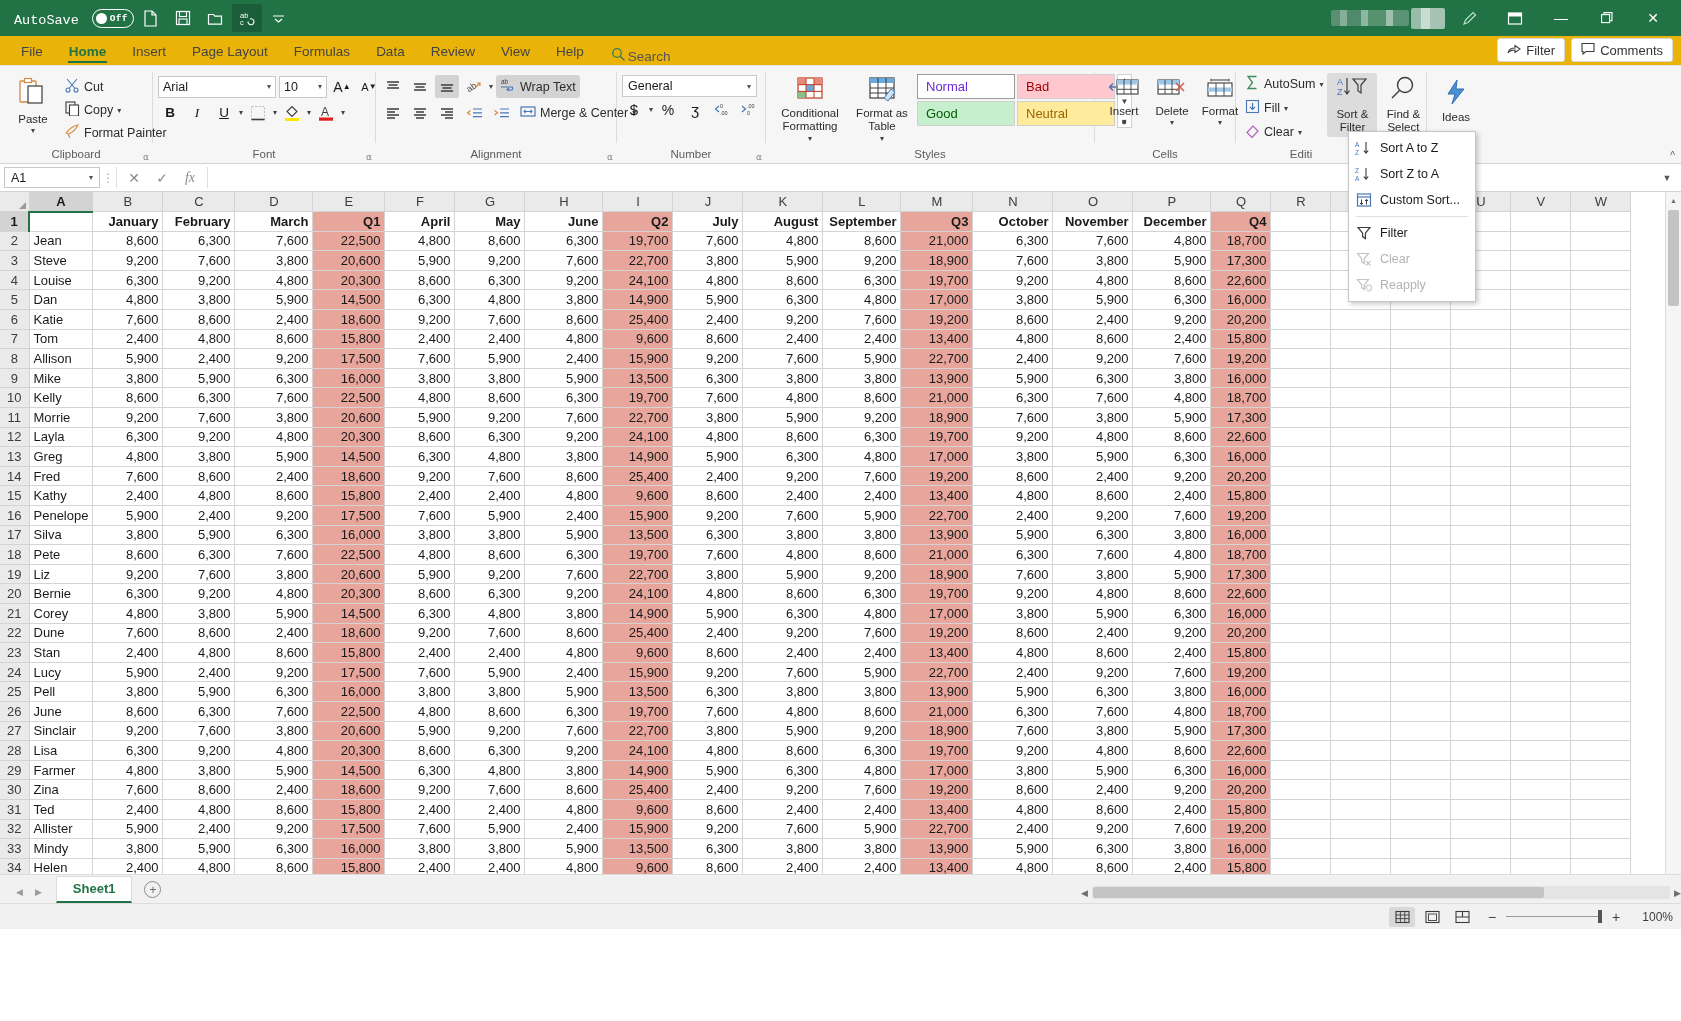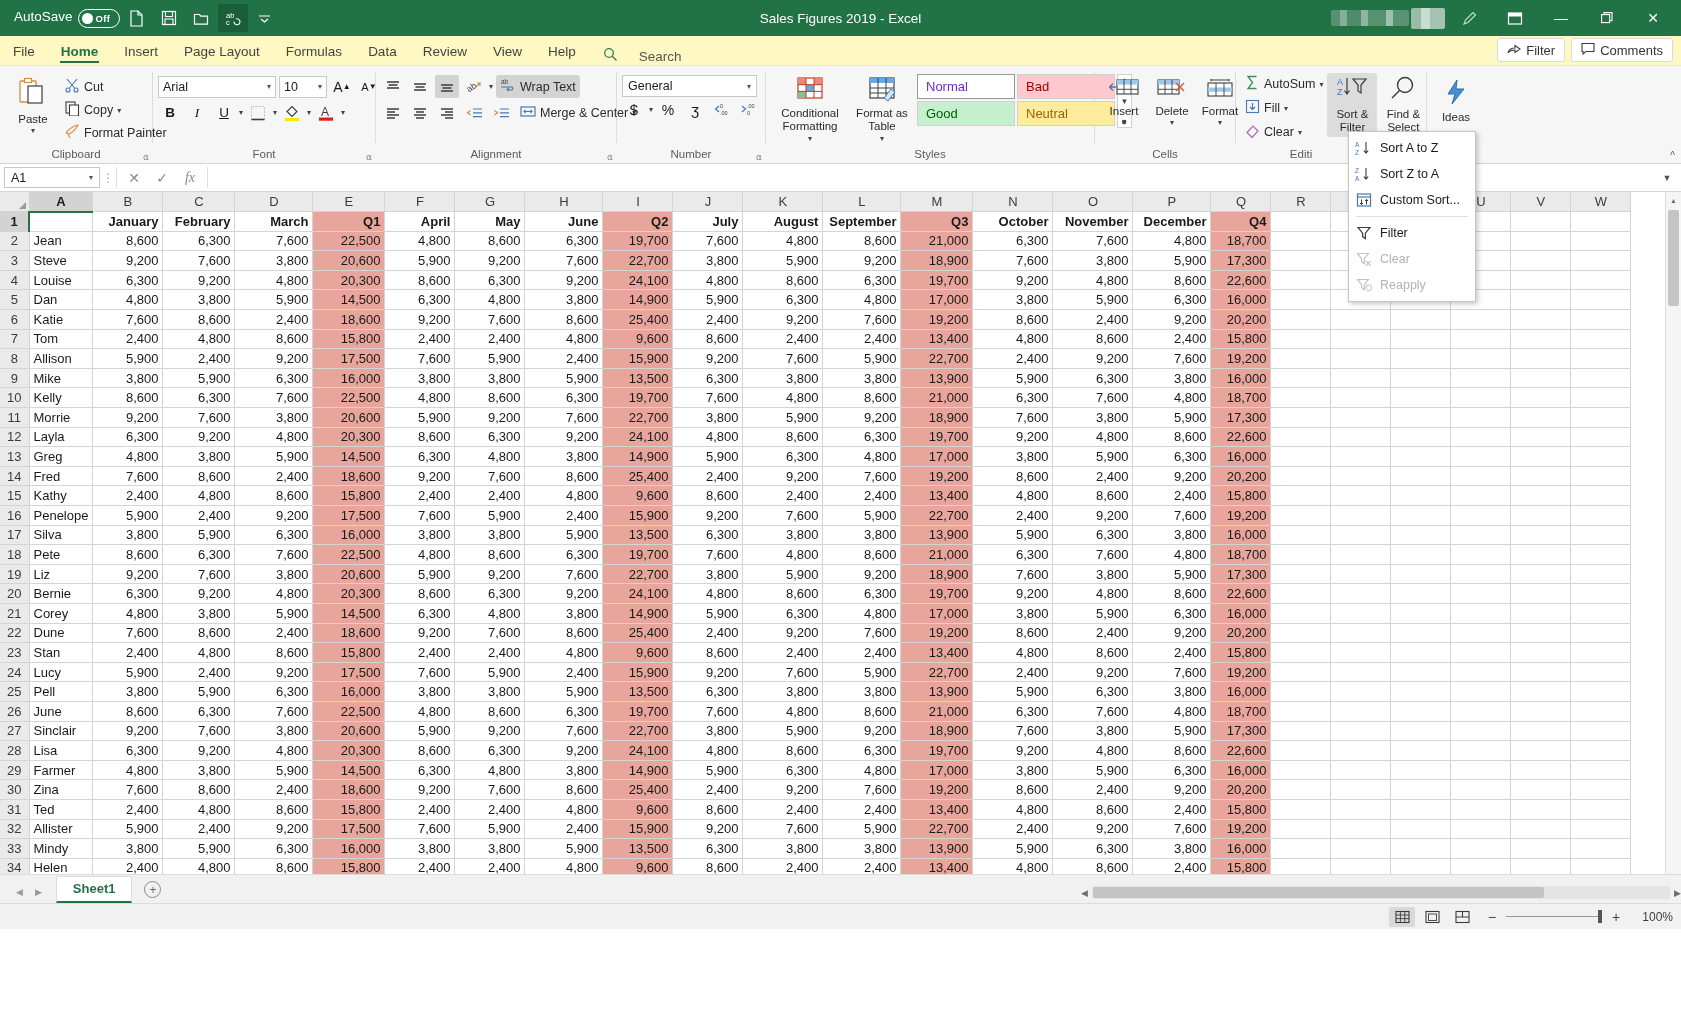--- a/index.html
+++ b/index.html
@@ -3,47 +3,47 @@
 <meta charset="utf-8">
 <style>
   * { box-sizing: border-box; margin:0; padding:0; }
   html,body { width:1681px; height:1021px; overflow:hidden; background:#fff;
     font-family:"Liberation Sans", sans-serif; font-size:13px; color:#1a1a1a; }
 
   
   .titlebar { height:36px; background:#217346; display:flex; align-items:center;
      color:#fff; position:relative; }
   .qat { display:flex; align-items:center; gap:2px; padding-left:14px; }
-  .autosave { display:flex; align-items:flex-start; gap:5px; font-size:13.5px; }
+  .autosave { display:flex; align-items:flex-end; gap:13px; font-size:13.5px;font-family:Liberation Mono, monospace; }
   .autosave .lbl { color:#fff; }
   .toggle { width:42px; height:19px; border-radius:10px; border:1.4px solid #fff;
      display:flex; align-items:center; gap:3px; padding:0 3px; font-size:9.5px; font-weight:bold;
      letter-spacing:.3px; }
   .toggle .knob { width:11px; height:11px; border-radius:50%; background:#fff; flex:none;}
   .qat-btn { width:30px; height:28px; display:flex; align-items:center; justify-content:center;
      border-radius:2px; }
   .qat-btn.sel { background:#1a5e39; }
   .title-center { position:absolute; left:0; right:0; text-align:center; font-size:13.5px;
      pointer-events:none; }
   .tb-right { margin-left:auto; display:flex; align-items:center; gap:2px; padding-right:6px; }
   .blurname { width:78px; height:16px; border-radius:2px;
      background:linear-gradient(90deg,#5b8f74 0 12%,#86ad98 12% 20%,#4f8a6a 20% 38%,#8fb6a2 38% 47%,#57926f 47% 70%,#9ec0ae 70% 80%,#5c9375 80% 100%); }
   .blurname2 { width:34px; height:21px; border-radius:2px;
      background:linear-gradient(90deg,#98bcaa 0 30%,#c9dcd2 30% 55%,#a4c3b3 55% 100%); }
   .win-btn { width:44px; height:32px; display:flex; align-items:center; justify-content:center;
      font-size:14px; }
 
   
-  .tabbar { height:30px; background:#fef9c3; display:flex; align-items:flex-end;
-     border-bottom:1px solid #e3e3e3; position:relative; }
+  .tabbar { height:30px; background:#eab308; display:flex; align-items:flex-end;
+     border-bottom:1px solid #e3e3e3; padding-left:8px; position:relative; }
   .tab { padding:4px 13px 6px; font-size:13.5px; color:#444; position:relative; cursor:default; }
   .tab.active { font-weight:bold; color:#217346; }
   .tab.active:after { content:""; position:absolute; left:12px; right:12px; bottom:2px;
      height:2.5px; background:#217346; }
-  .searchbox { display:flex; align-items:center; gap:21px; margin-left:14px; color:#555;
+  .searchbox { display:flex; align-items:center; gap:2px; margin-left:14px; color:#555;
      font-size:13.5px; }
   .tabbar-right { position:absolute; right:8px; bottom:3px; display:flex; gap:6px; }
   .tbr-btn { display:flex; align-items:center; gap:5px; font-size:13px; color:#333;
      padding:3px 9px; border:1px solid #d9d9d9; border-radius:3px; background:#fff;}
 
   
   .ribbon { height:98px; background:#f6f6f6; border-bottom:1px solid #d4d4d4;
      display:flex; position:relative; }
   .grp { display:flex; flex-direction:column; position:relative; padding:4px 5px 0; }
   .grp-body { display:flex; flex:1; align-items:flex-start; padding-top:2px;}
@@ -198,21 +198,20 @@
           <path d="M10 11.5a3 3 0 1 0 2-2.6" fill="none" stroke="#fff" stroke-width="1.1"></path>
         </svg>
     </div>
     <div class="qat-btn">
       <svg width="13" height="9" viewBox="0 0 13 9">
           <path d="M1 2h11M3 5l3.5 3L10 5" fill="none" stroke="#fff" stroke-width="1.2"></path>
         </svg>
     </div>
   </div>
 
-  <div class="title-center">Sales Figures 2019  -  Excel</div>
 
   <div class="tb-right">
     <span class="blurname"></span>
     <span class="blurname2"></span>
     <div class="win-btn">
       <svg width="17" height="17" viewBox="0 0 17 17">
           <path d="M3 14l1.5-4L12 2.5l2.5 2.5L7 12.5z" fill="none" stroke="#b8e3cb" stroke-width="1.2"></path>
         </svg>
     </div>
     <div class="win-btn">

